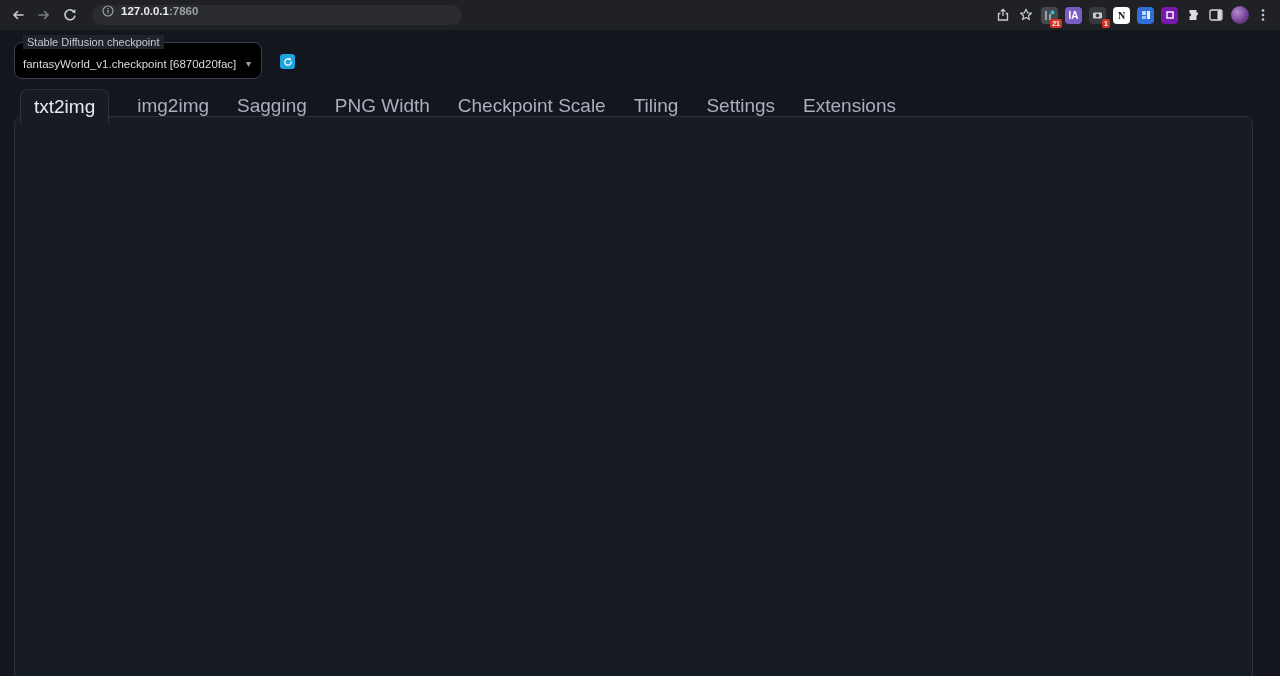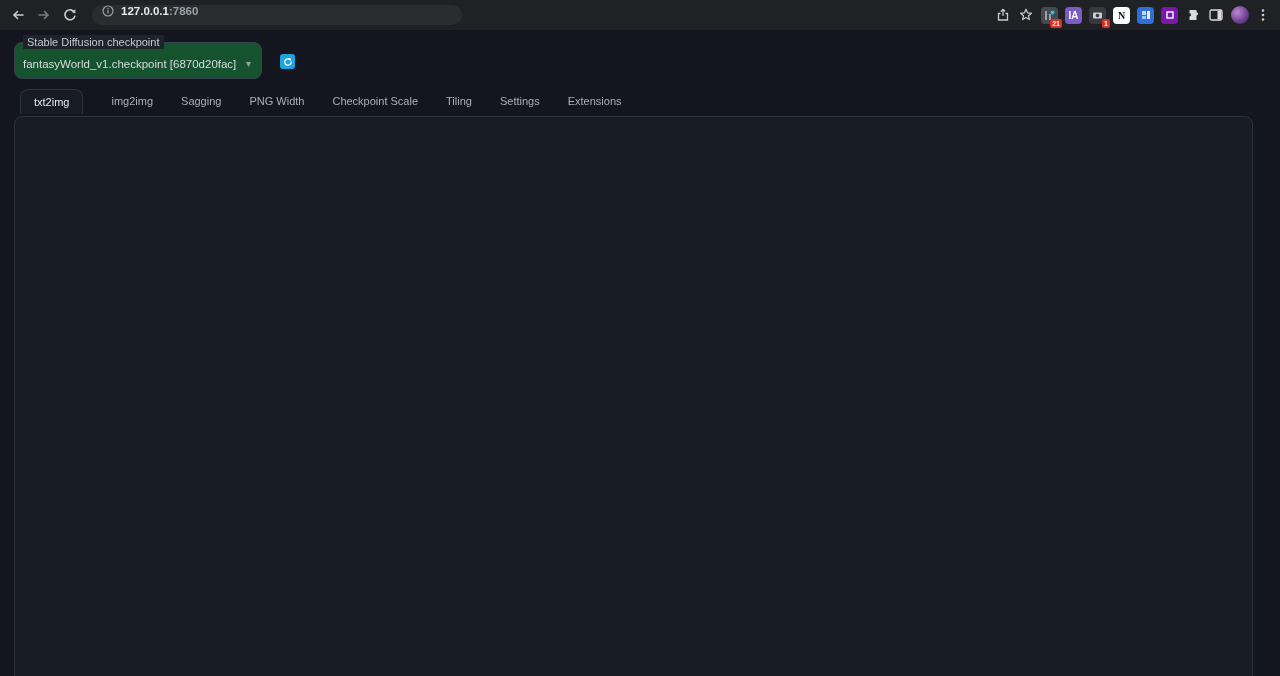--- a/index.html
+++ b/index.html
@@ -24,21 +24,21 @@
   .numbox{background:#262b36;border:1px solid #3f4758;border-radius:6px;color:#cfd3da;font-size:12px;display:flex;align-items:center;justify-content:center;box-sizing:border-box;}
   .lbl{font-size:12px;color:#c6cbd4;}
   .track{height:4px;background:#474c57;border-radius:3px;}
   .fillb{height:100%;background:#a9c0ee;border-radius:3px;}
   .knob{position:absolute;top:50%;width:14px;height:14px;border-radius:50%;background:#86a8ea;transform:translate(-50%,-50%);}
   .cb{width:13px;height:13px;background:#262b36;border:1px solid #4a5262;border-radius:3px;box-sizing:border-box;flex:0 0 auto;}
   .ta{background:#2a2f3a;border:1px solid #404859;border-radius:8px;color:#d9dce3;font-size:12px;line-height:1.32;padding:8px 10px;box-sizing:border-box;resize:none;overflow:hidden;font-family:"Liberation Sans",sans-serif;width:100%;height:100%;}
   .iconbtn{background:#3a4150;border-radius:8px;display:flex;align-items:center;justify-content:center;}
   .bluebtn{background:#1fa3dd;}
   #tabs{position:absolute;left:14px;top:89px;display:flex;align-items:flex-end;gap:28px;padding-left:6px;z-index:3;}
-  .tab{font-size:11px;color:#a9afbb;padding:6px 0;cursor:default;}
+  .tab{font-size:19px;color:#a9afbb;padding:6px 0;cursor:default;}
   .tab.active{color:#e8eaf0;background:#171b23;border:1px solid #2c323d;border-bottom:none;border-radius:8px 8px 0 0;padding:6px 13px;margin-bottom:-1px;}
   #panel{position:absolute;left:14px;top:116px;width:1239px;height:572px;background:#171b23;border:1px solid #2c323d;border-radius:8px;box-sizing:border-box;z-index:1;}
   #progress-track{position:absolute;left:640px;top:295px;width:603px;height:15px;background:#343945;border-radius:2px;overflow:hidden;}
   #progress-fill{height:100%;background:#3f62b0;display:flex;align-items:center;justify-content:flex-end;padding-right:8px;box-sizing:border-box;color:#fff;font-size:11px;font-weight:bold;white-space:nowrap;}
   #gallery{position:absolute;left:640px;top:313px;width:603px;height:344px;background:#161a22;border:1px solid #262c37;border-radius:4px;box-sizing:border-box;}
   .stub{flex:1;height:30px;background:#3a4150;border-radius:8px;}
 </style>
 </head>
 <body>
 
@@ -183,21 +183,21 @@
         </svg>
       <div style="width:18px;height:18px;border-radius:50%;background:radial-gradient(circle at 35% 35%, #b98ad1, #6e3e8f 60%, #3c2150)"></div>
       <svg width="14" height="16" viewBox="0 0 14 16">
           <circle cx="7" cy="3.5" r="1.3" fill="#c7cacf"></circle>
           <circle cx="7" cy="8" r="1.3" fill="#c7cacf"></circle>
           <circle cx="7" cy="12.5" r="1.3" fill="#c7cacf"></circle>
         </svg>
     </div>
   </div>
 
-  <div class="abs" style="left:14px;top:42px;width:248px;height:37px;background:#14532d;border:1px solid #3a414e;border-radius:8px;box-sizing:border-box">
+  <div class="abs" style="left:14px;top:42px;width:248px;height:37px;background:#000000;border:1px solid #3a414e;border-radius:8px;box-sizing:border-box">
     <span class="legend" style="background:#1e232c;left:8px">Stable Diffusion checkpoint</span>
     <div style="display:flex;align-items:center;height:100%;padding:6px 10px 0 8px;box-sizing:border-box">
       <span style="font-size:11.5px;color:#d7dae0;white-space:nowrap">fantasyWorld_v1.checkpoint [6870d20fac]</span>
       <span class="chev">▾</span>
     </div>
   </div>
   <div class="abs iconbtn bluebtn" style="left:280px;top:54px;width:15px;height:15px;border-radius:3px">
     <svg width="10" height="10" viewBox="0 0 14 14">
         <path d="M11.5 7 a4.5 4.5 0 1 1 -1.3 -3.2" fill="none" stroke="#fff" stroke-width="1.8" stroke-linecap="round"></path>
         <path d="M10.3 1 L10.6 4.6 L7.2 3.8 Z" fill="#fff"></path>

